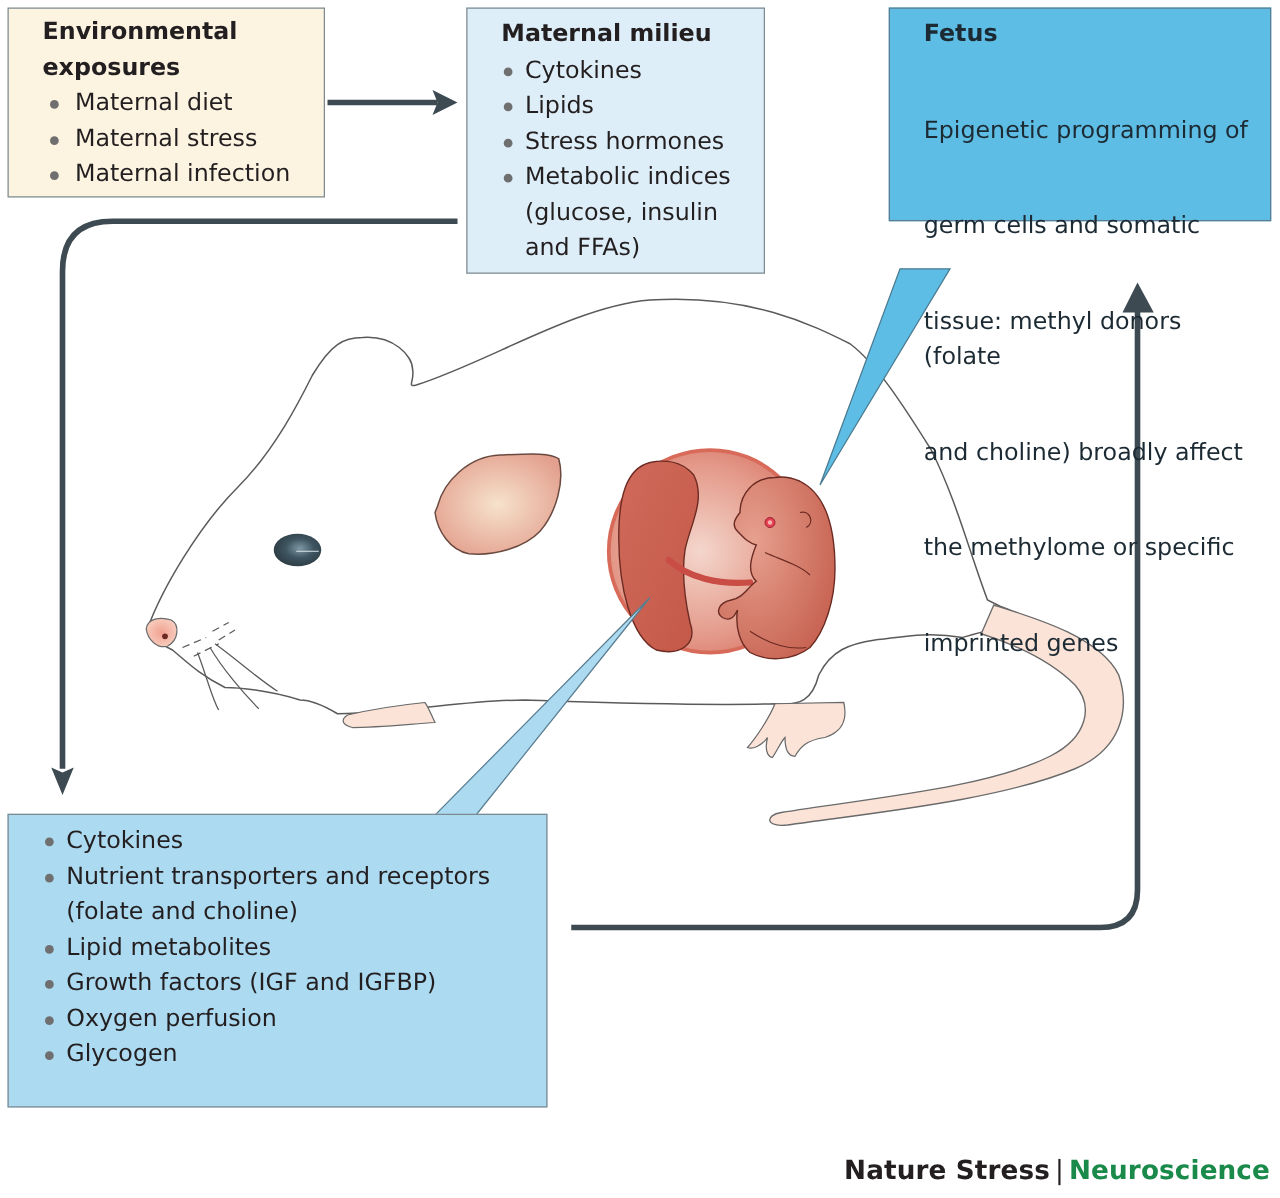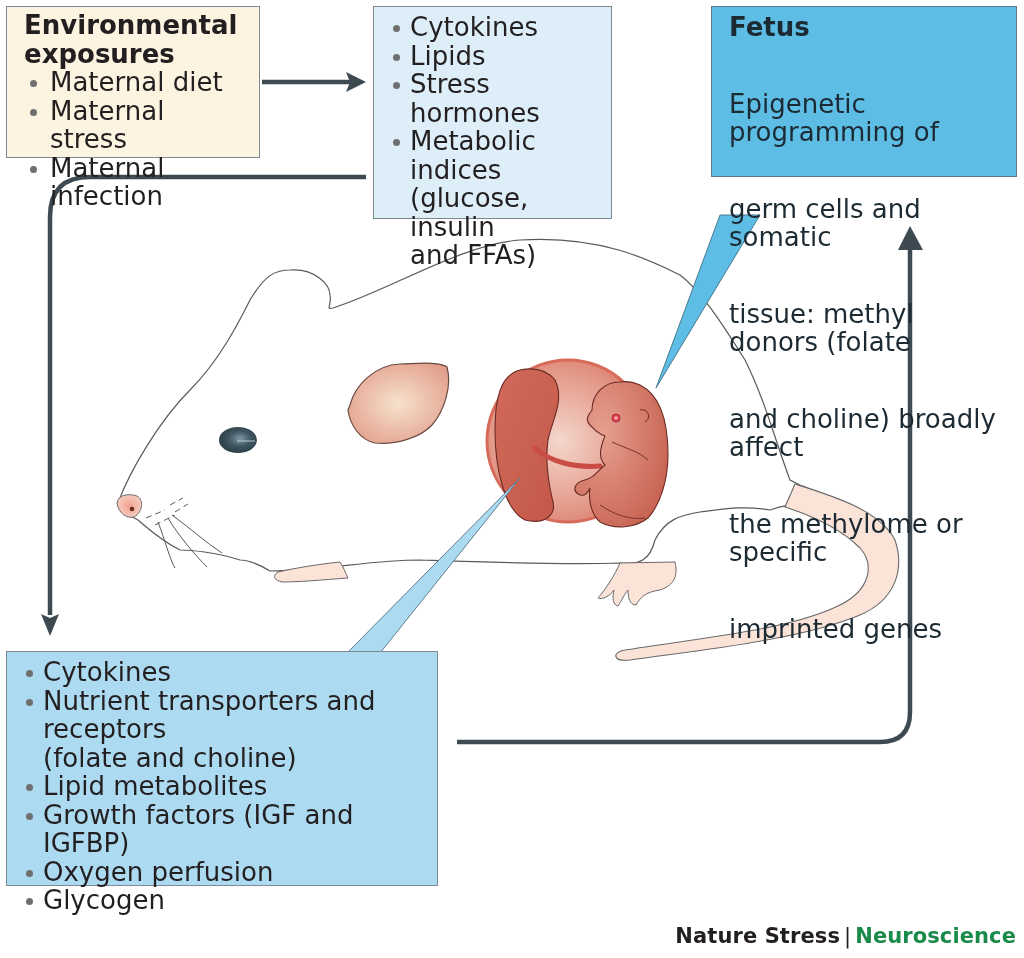--- a/index.html
+++ b/index.html
@@ -1,19 +1,19 @@
 <!DOCTYPE html>
 <html><head>
 <meta charset="utf-8">
 <style>
   html, body { margin:0; padding:0; background:#ffffff; }
   body { width:1024px; height:958px; position:relative; overflow:hidden;
          font-family:"DejaVu Sans", sans-serif; color:#231f20; }
   .box { position:absolute; box-sizing:border-box; border:1.5px solid #7d8a92;
-         padding:6px 10px 6px 17px; font-size:26px; line-height:28.5px; }
+         padding:6px 10px 6px 27px; font-size:19px; line-height:28.5px; }
   .box .title { font-weight:bold; }
   .box ul { list-style:none; margin:0; padding:0; }
   .box li { position:relative; padding-left:19px; }
   .box li::before { content:""; position:absolute; left:2px; top:12px; width:7px; height:7px;
                     border-radius:50%; background:#6f6f6f; }
   .box li .cont { display:block; }
   #env { left:6px; top:6px; width:254px; height:152px; background:#fcf3e1; padding-top:4px; }
   #env li { padding-left:26px; }
   #env li::before { left:6px; }
   #milieu { left:373px; top:6px; width:239px; height:213px; background:#deeef8; }
@@ -182,20 +182,21 @@
     <span>exposures</span>
   </div>
   <ul>
     <li>Maternal diet</li>
     <li>Maternal stress</li>
     <li>Maternal infection</li>
   </ul>
 </div>
 
 <div id="milieu" class="box">
+  <div class="title">Maternal milieu</div>
   <ul>
     <li>Cytokines</li>
     <li>Lipids</li>
     <li>Stress hormones</li>
     <li>
       <span class="cont">Metabolic indices</span>
       <span class="cont">(glucose, insulin</span>
       <span class="cont">and FFAs)</span>
     </li>
   </ul>

